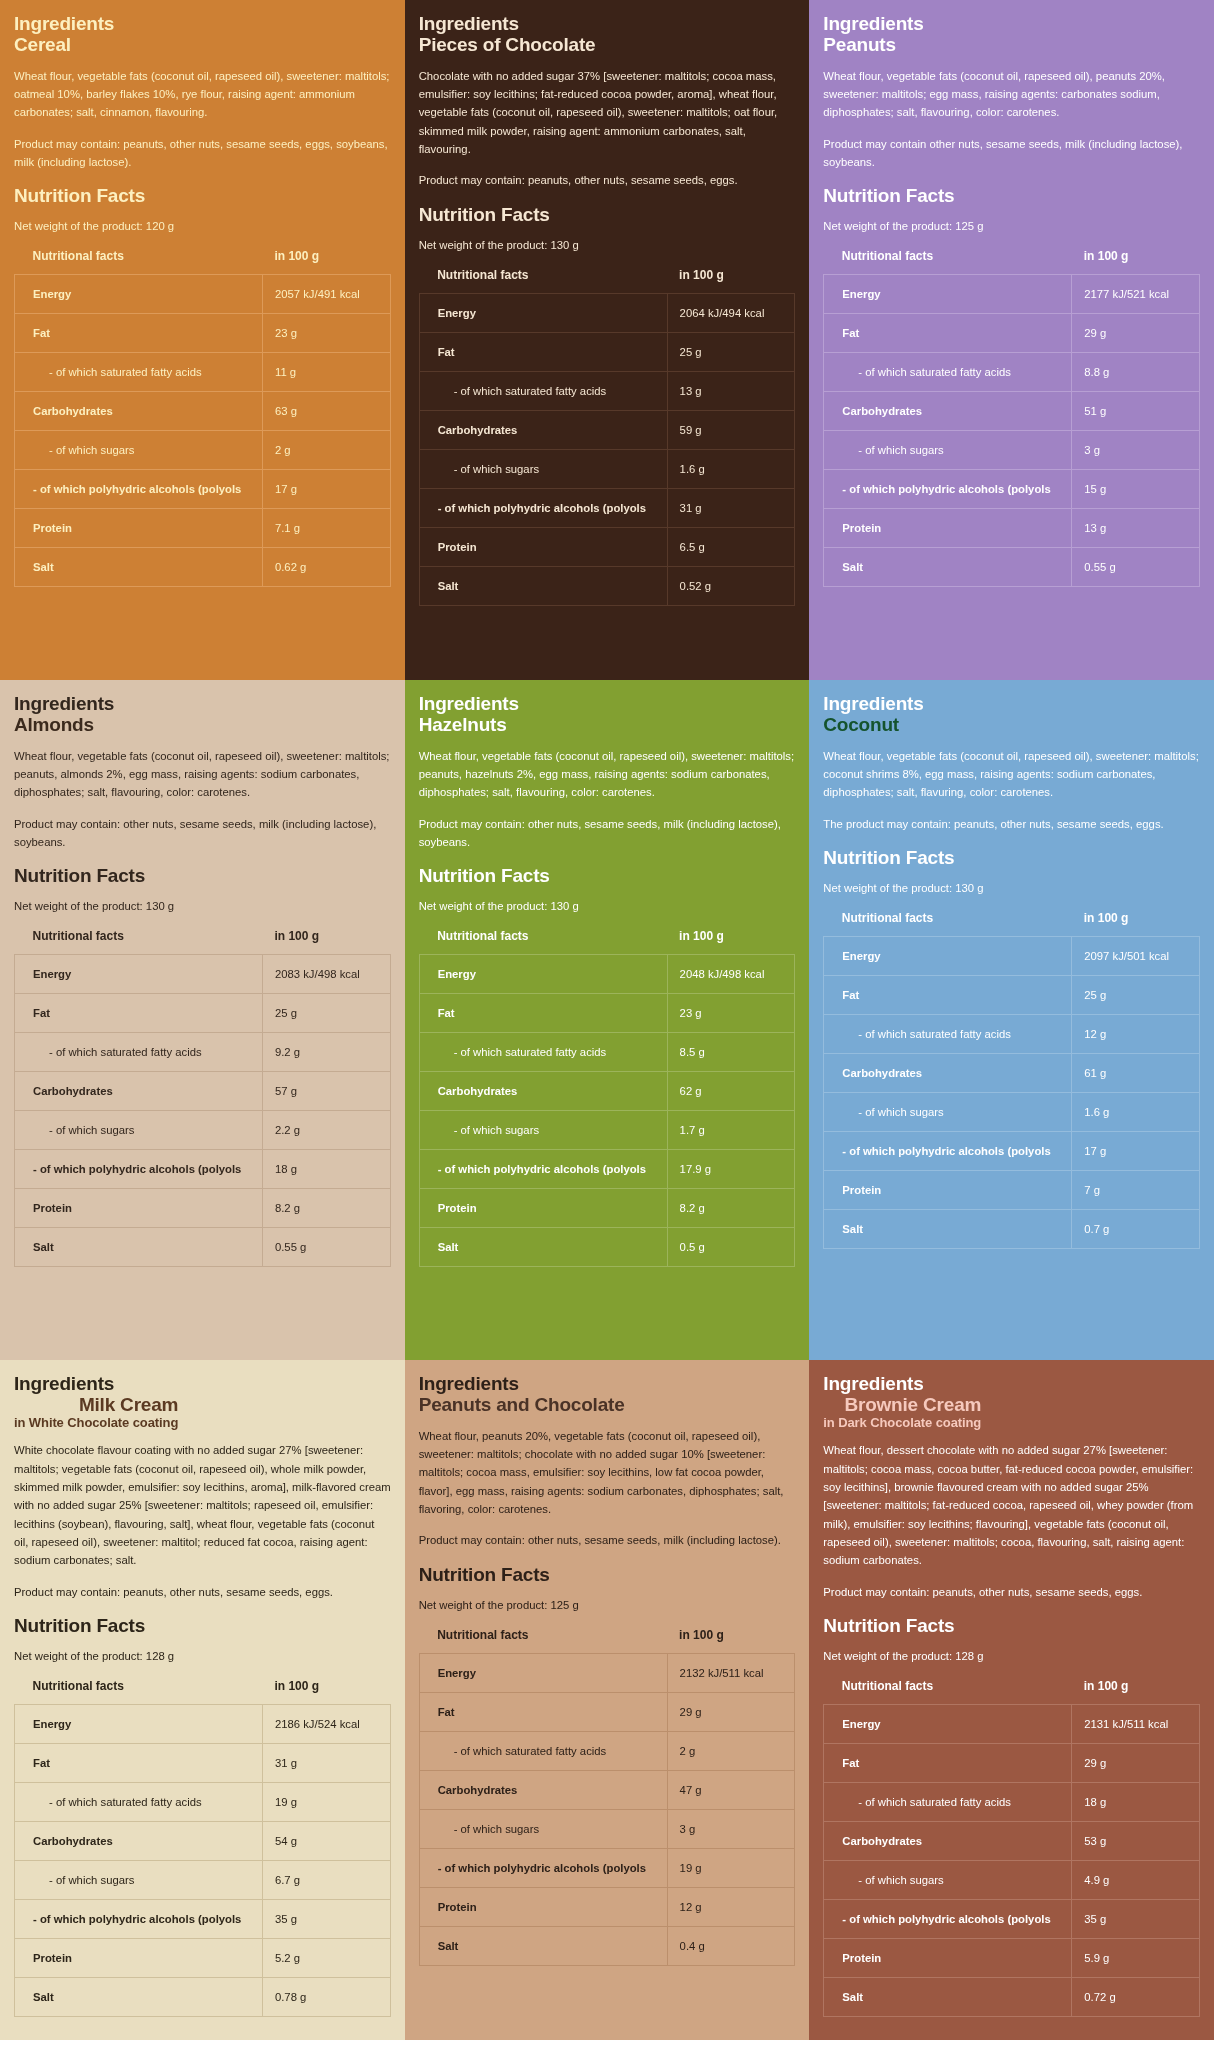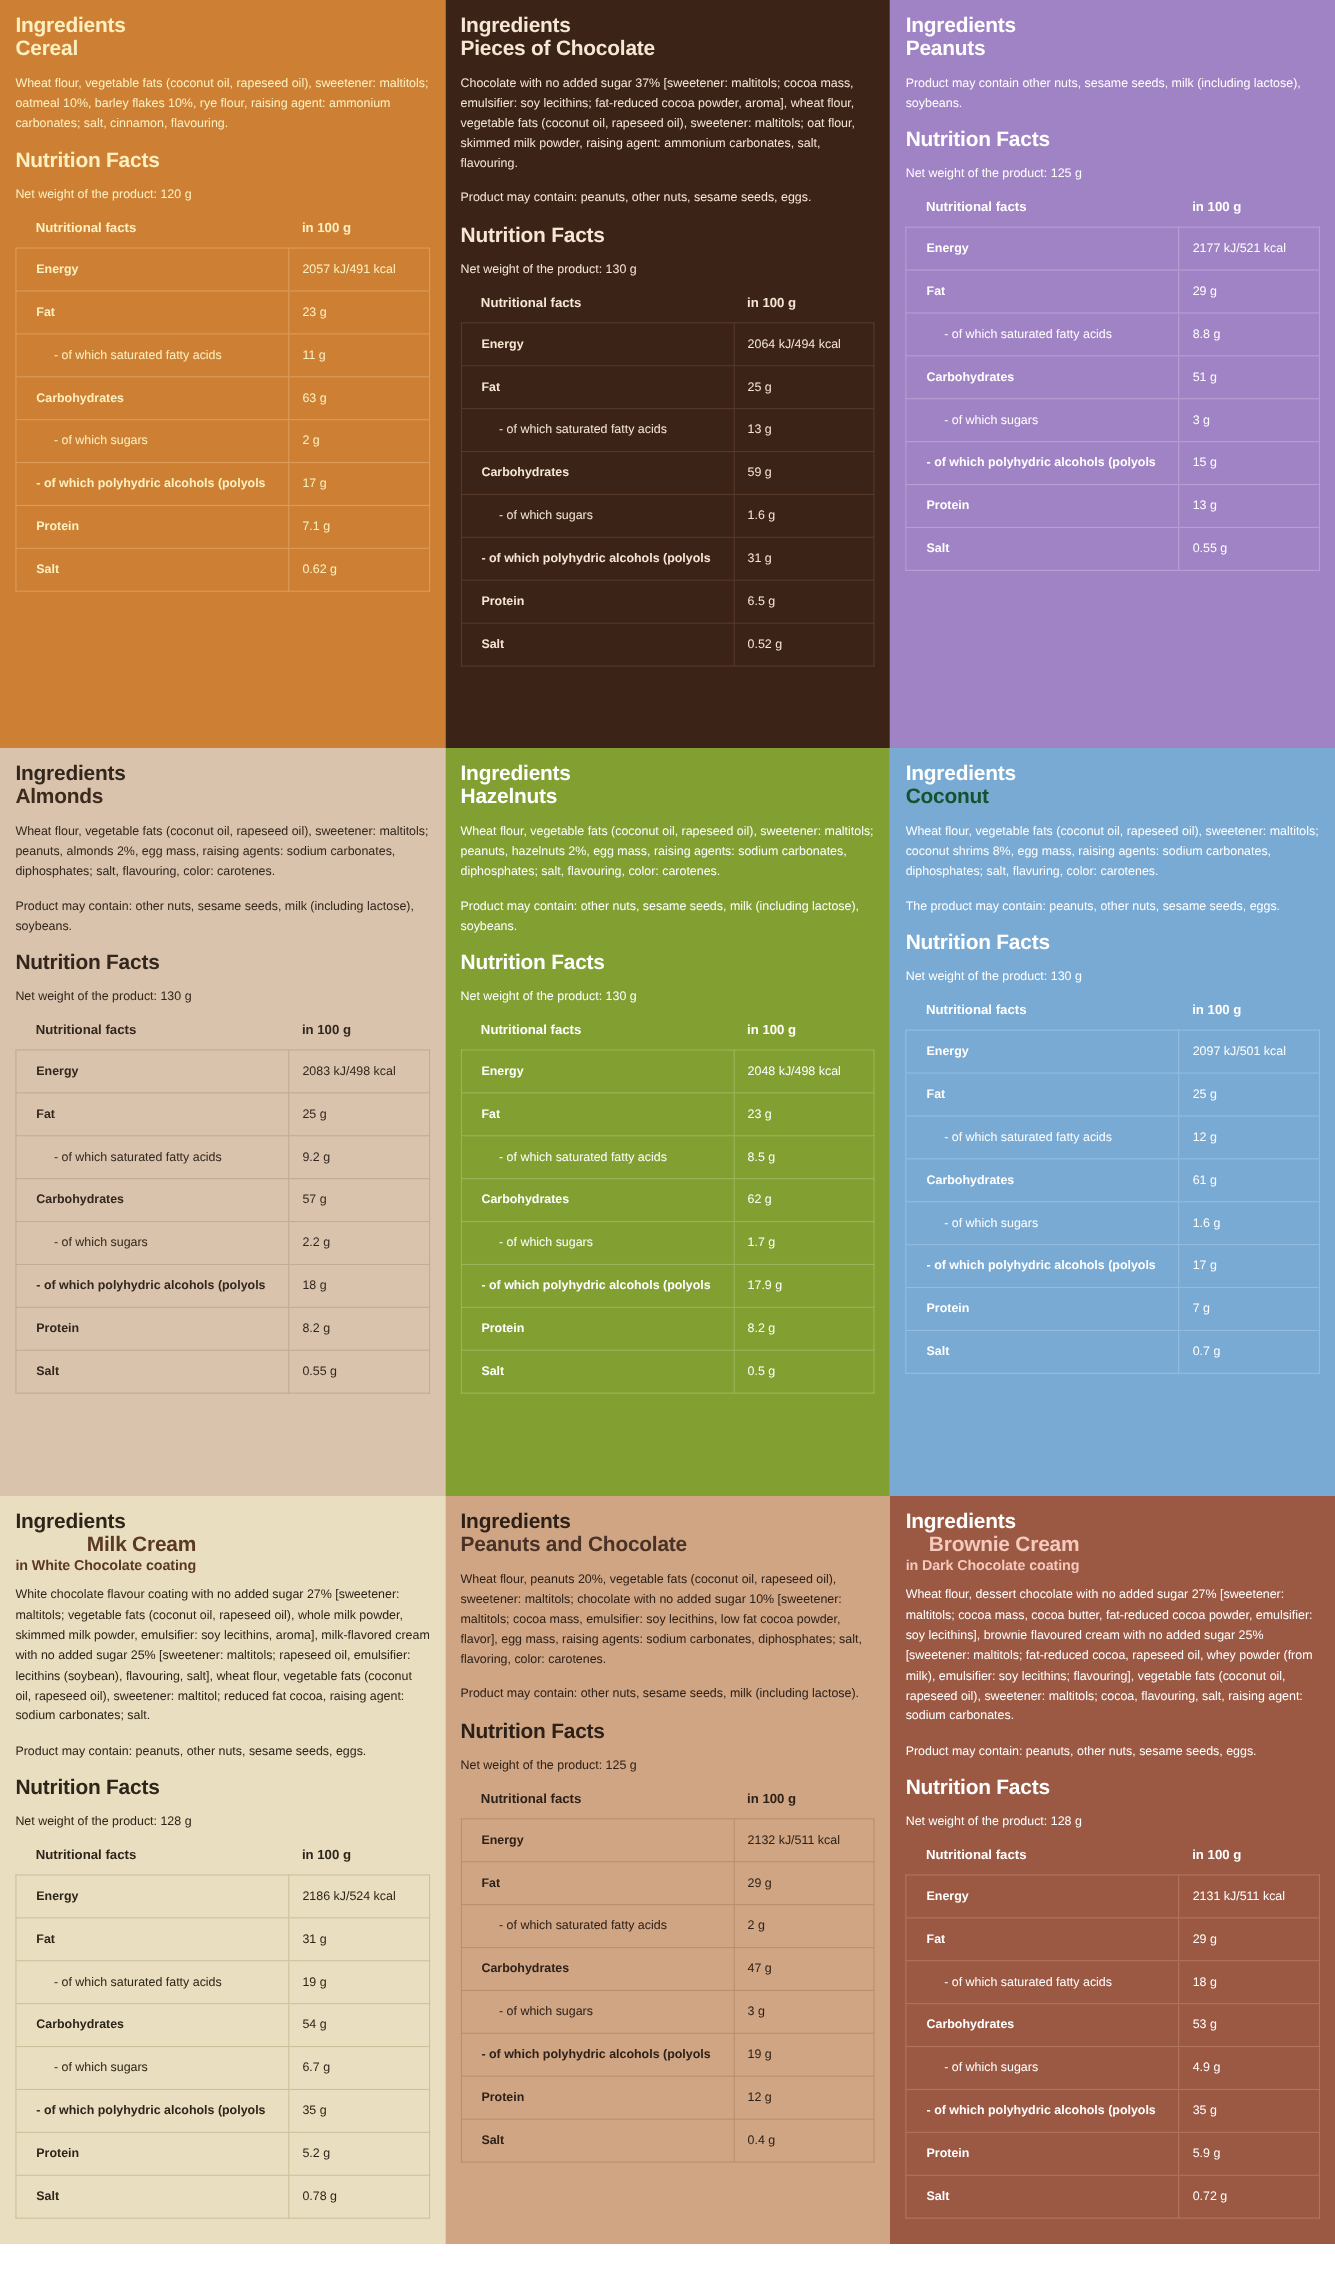--- a/index.html
+++ b/index.html
@@ -92,20 +92,21 @@
 
 <div class="grid">
     <div class="panel" style="background: rgb(205, 128, 52); color: rgb(253, 240, 192);">
       <div class="panel-head">
         <div class="ing-title">Ingredients</div>
         <div class="prod-title-wrap">
           <div class="prod-title" style="color: rgb(253, 240, 192);">Cereal</div>
         </div>
       </div>
       <div class="para">Wheat flour, vegetable fats (coconut oil, rapeseed oil), sweetener: maltitols; oatmeal 10%, barley flakes 10%, rye flour, raising agent: ammonium carbonates; salt, cinnamon, flavouring.</div>
+      <div class="para">Product may contain: peanuts, other nuts, sesame seeds, eggs, soybeans, milk (including lactose).</div>
       <div class="nf-title">Nutrition Facts</div>
       <div class="netw">Net weight of the product: 120 g</div>
       <table class="nf">
         <thead>
           <tr>
             <th>Nutritional facts</th>
             <th class="c2">in 100 g</th>
           </tr>
         </thead>
         <tbody>
@@ -198,20 +199,21 @@
         </tbody>
       </table>
     </div>
     <div class="panel" style="background: rgb(160, 131, 196); color: rgb(255, 255, 255);">
       <div class="panel-head">
         <div class="ing-title">Ingredients</div>
         <div class="prod-title-wrap">
           <div class="prod-title" style="color: rgb(255, 255, 255);">Peanuts</div>
         </div>
       </div>
+      <div class="para">Wheat flour, vegetable fats (coconut oil, rapeseed oil), peanuts 20%, sweetener: maltitols; egg mass, raising agents: carbonates sodium, diphosphates; salt, flavouring, color: carotenes.</div>
       <div class="para">Product may contain other nuts, sesame seeds, milk (including lactose), soybeans.</div>
       <div class="nf-title">Nutrition Facts</div>
       <div class="netw">Net weight of the product: 125 g</div>
       <table class="nf">
         <thead>
           <tr>
             <th>Nutritional facts</th>
             <th class="c2">in 100 g</th>
           </tr>
         </thead>

